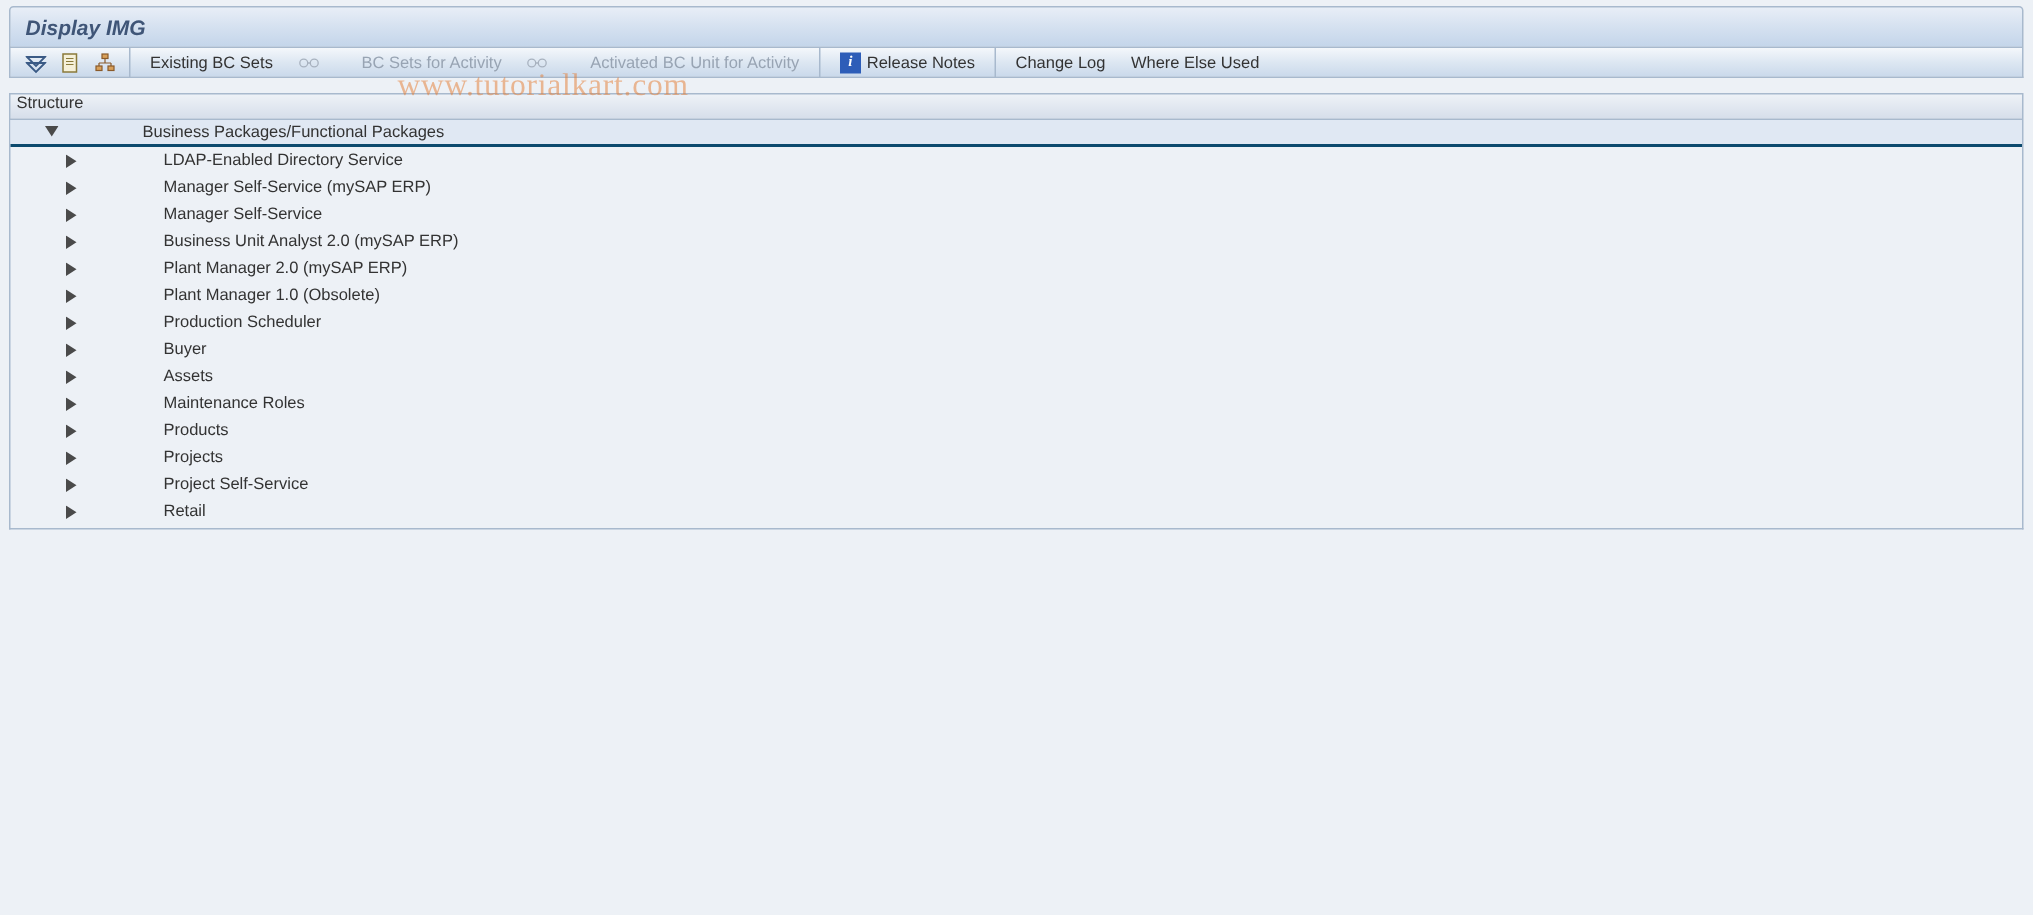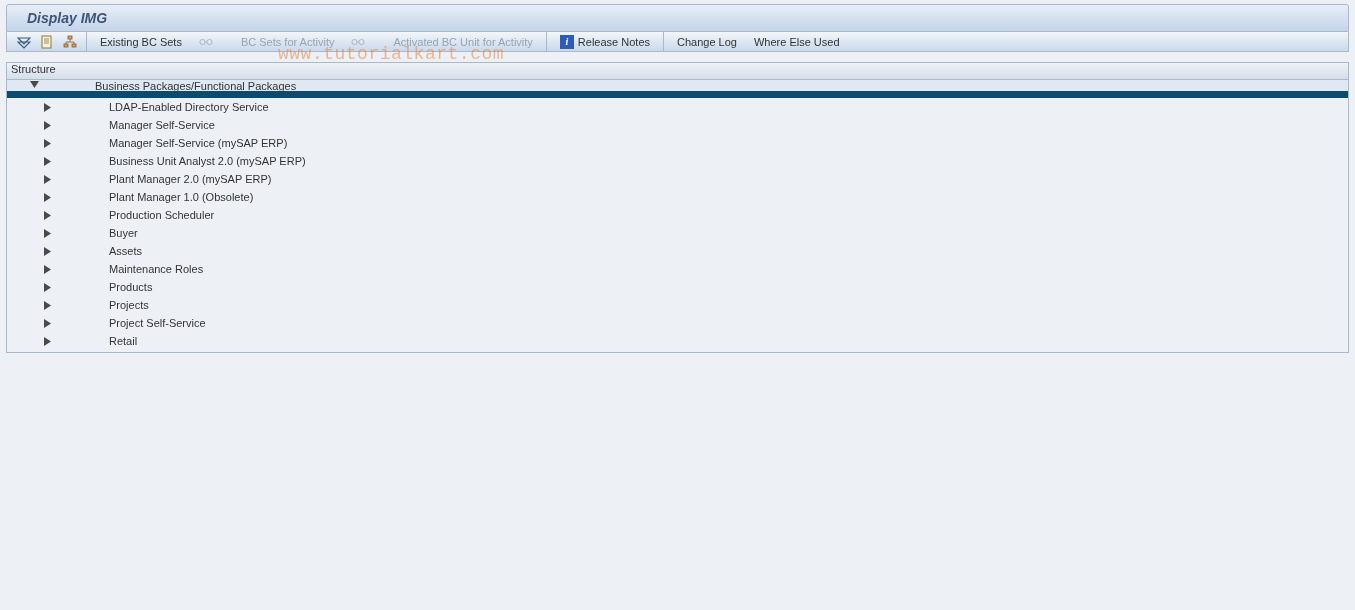--- a/index.html
+++ b/index.html
@@ -18,21 +18,21 @@
     }
     
     .title-bar {
       height: 28px;
       background: linear-gradient(to bottom, #e8eef7 0%, #d5e1f0 50%, #c4d5ea 100%);
       border: 1px solid #a8b9cd;
       border-radius: 3px 3px 0 0;
       margin: 4px 6px 0 6px;
       display: flex;
       align-items: center;
-      padding-left: 20px;
+      padding-left: 10px;
     }
     .title-bar h1 {
       font-size: 14px;
       font-style: italic;
       font-weight: bold;
       color: #3f5577;
     }
     
     .toolbar {
       height: 20px;
@@ -104,21 +104,21 @@
     }
     .tree-row {
       height: 18px;
       display: flex;
       align-items: center;
       font-size: 11px;
       color: #333;
     }
     .tree-row.root {
       background: #e0e8f3;
-      border-bottom: 7px solid #0c4a6e;
+      border-bottom: 2px solid #0c4a6e;
     }
     .expander {
       width: 10px;
       height: 10px;
       display: inline-flex;
       align-items: center;
       justify-content: center;
       margin-right: 4px;
       cursor: pointer;
     }
@@ -126,26 +126,26 @@
       display: block;
     }
     .indent-root { width: 22px; flex: 0 0 22px; }
     .indent-child { width: 36px; flex: 0 0 36px; }
     .tree-label-spacer { width: 52px; flex: 0 0 52px; }
     .tree-label { }
     
     .watermark {
       position: absolute;
       top: 44px;
-      left: 278px;
-      font-size: 18px;
+      left: 265px;
+      font-size: 21px;
       color: #e57b30;
       opacity: 0.5;
       letter-spacing: 0.5px;
-      font-family: Liberation Mono, monospace;
+      font-family: Liberation Serif, serif;
       pointer-events: none;
     }
     
     .info-icon {
       width: 14px;
       height: 14px;
       background: #2d5db8;
       color: #fff;
       font-weight: bold;
       font-size: 10px;
@@ -277,32 +277,32 @@
   </div>
 
   <div class="tree-row">
     <span class="indent-child"></span>
     <span class="expander">
       <svg width="8" height="9" viewBox="0 0 8 9">
             <polygon points="0,0 7,4.5 0,9" fill="#4a4a4a"></polygon>
           </svg>
     </span>
     <span class="tree-label-spacer"></span>
+    <span class="tree-label">Manager Self-Service (mySAP ERP)</span>
+  </div>
+
+  <div class="tree-row">
+    <span class="indent-child"></span>
+    <span class="expander">
+      <svg width="8" height="9" viewBox="0 0 8 9">
+            <polygon points="0,0 7,4.5 0,9" fill="#4a4a4a"></polygon>
+          </svg>
+    </span>
+    <span class="tree-label-spacer"></span>
     <span class="tree-label">Manager Self-Service</span>
-  </div>
-
-  <div class="tree-row">
-    <span class="indent-child"></span>
-    <span class="expander">
-      <svg width="8" height="9" viewBox="0 0 8 9">
-            <polygon points="0,0 7,4.5 0,9" fill="#4a4a4a"></polygon>
-          </svg>
-    </span>
-    <span class="tree-label-spacer"></span>
-    <span class="tree-label">Manager Self-Service (mySAP ERP)</span>
   </div>
 
   <div class="tree-row">
     <span class="indent-child"></span>
     <span class="expander">
       <svg width="8" height="9" viewBox="0 0 8 9">
             <polygon points="0,0 7,4.5 0,9" fill="#4a4a4a"></polygon>
           </svg>
     </span>
     <span class="tree-label-spacer"></span>

